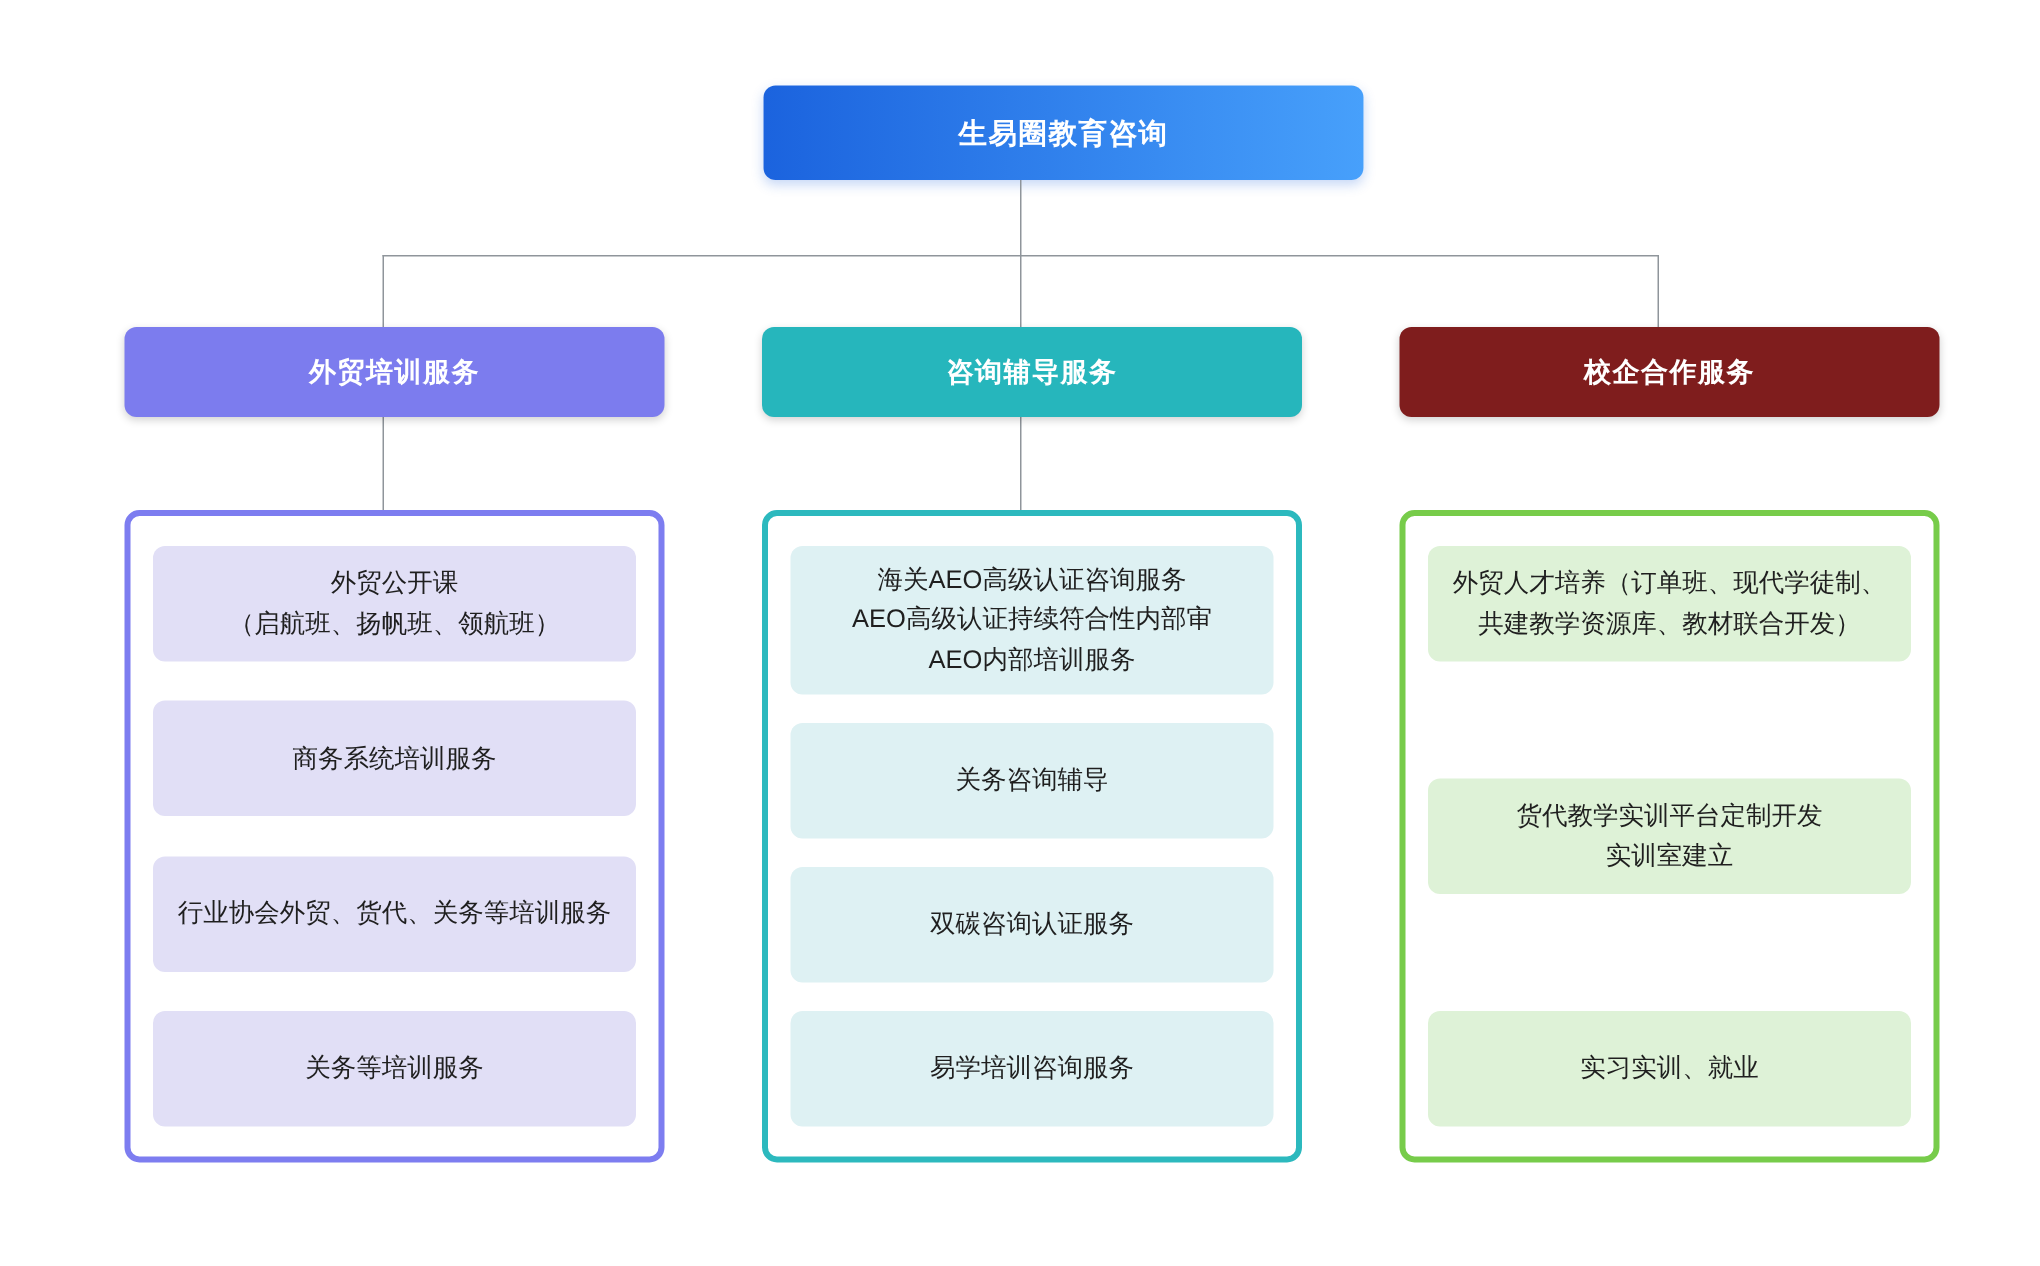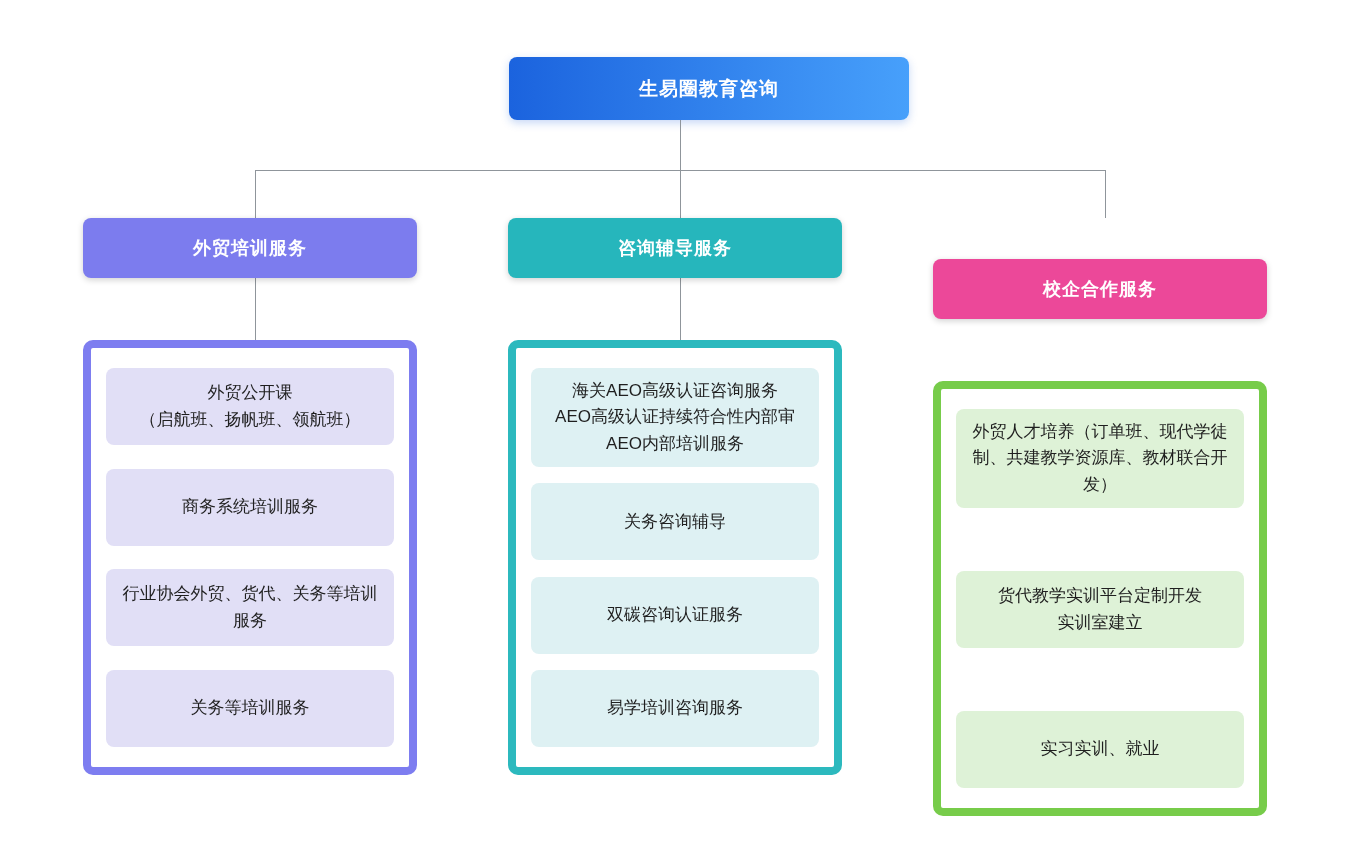--- a/index.html
+++ b/index.html
@@ -36,38 +36,38 @@
   .line {
     position: absolute;
     background: #8f959b;
   }
   .line.v { width: 1px; }
   .line.h { height: 1px; }
   
   .branch {
     position: absolute;
     top: 218px;
-    width: 334px;
+    width: 360px;
   }
   .branch-header {
     height: 60px;
     border-radius: 8px;
     display: flex;
     align-items: center;
     justify-content: center;
     color: #ffffff;
     font-size: 18px;
     font-weight: bold;
     letter-spacing: 1px;
     box-shadow: 0 2px 6px rgba(0, 0, 0, 0.18);
   }
   .branch-container {
     margin-top: 62px;
     height: 435px;
-    border: 8px solid #0c4a6e;
+    border: 4px solid #0c4a6e;
     border-radius: 10px;
     background: #ffffff;
     box-sizing: border-box;
     padding: 20px 15px;
     display: flex;
     flex-direction: column;
     justify-content: space-between;
     gap: 14px;
   }
   .leaf-item {
@@ -123,21 +123,21 @@
       <div class="leaf-item" style="background: rgb(222, 241, 243);">海关AEO高级认证咨询服务
 AEO高级认证持续符合性内部审
 AEO内部培训服务</div>
       <div class="leaf-item" style="background: rgb(222, 241, 243);">关务咨询辅导</div>
       <div class="leaf-item" style="background: rgb(222, 241, 243);">双碳咨询认证服务</div>
       <div class="leaf-item" style="background: rgb(222, 241, 243);">易学培训咨询服务</div>
     </div>
   </div>
 
   <div class="branch" style="left:933px;">
-    <div class="branch-header" style="background: #ec4899; margin-top: 41px;">
+    <div class="branch-header" style="background: #7f1d1d;">
       <span>校企合作服务</span>
     </div>
     <div class="branch-container" style="border-color: rgb(119, 204, 74);">
       <div class="leaf-item" style="background: rgb(222, 242, 215);">外贸人才培养（订单班、现代学徒制、共建教学资源库、教材联合开发）</div>
       <div class="leaf-item" style="background: rgb(222, 242, 215);">货代教学实训平台定制开发
 实训室建立</div>
       <div class="leaf-item" style="background: rgb(222, 242, 215);">实习实训、就业</div>
     </div>
   </div>
 

